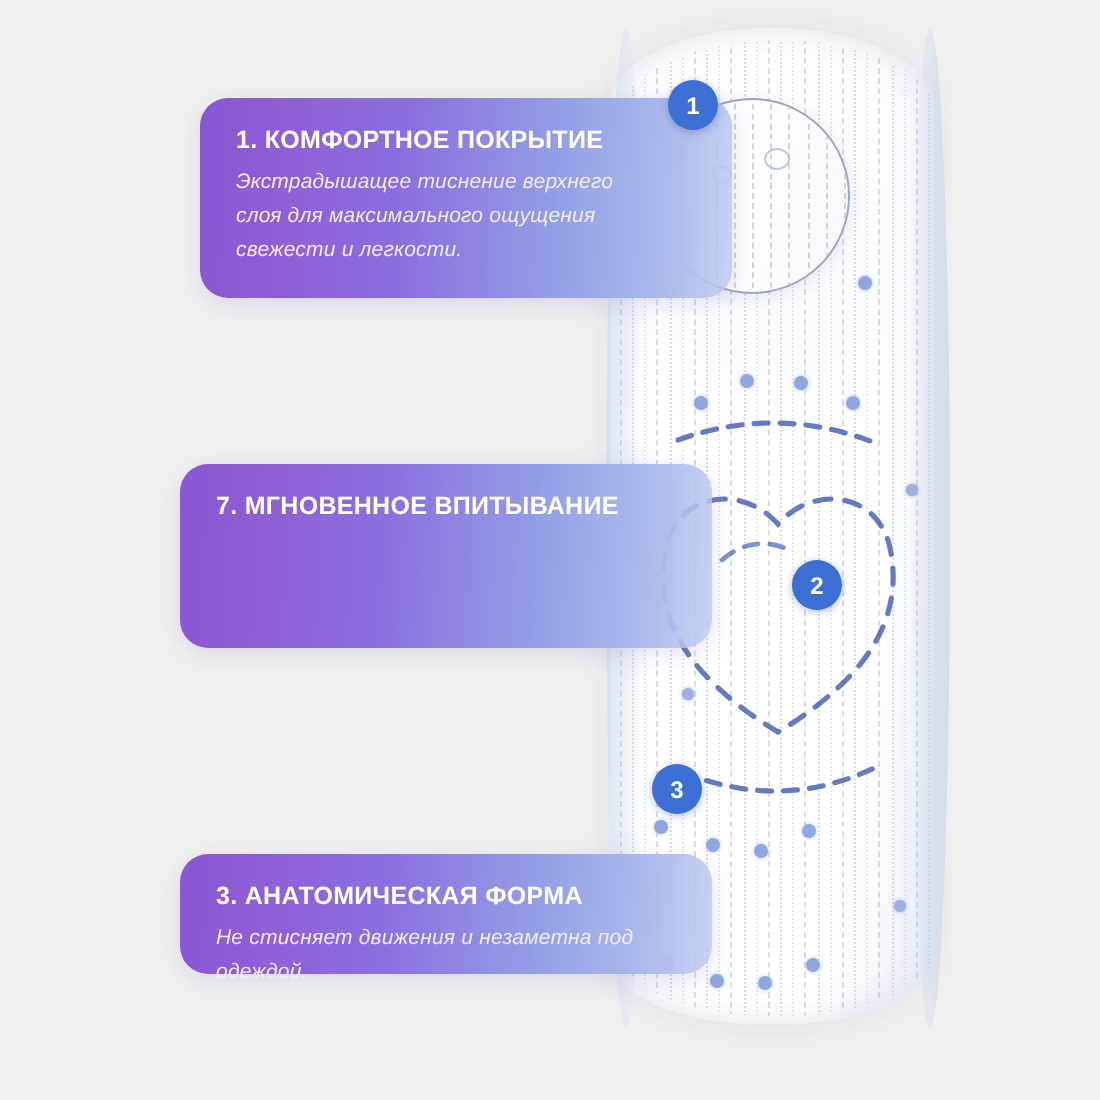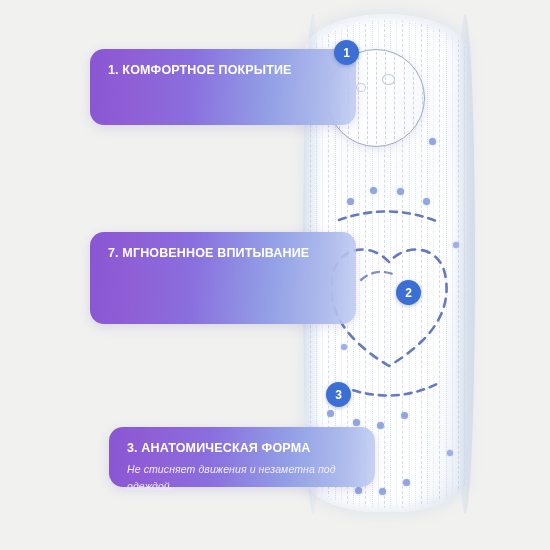--- a/index.html
+++ b/index.html
@@ -102,23 +102,23 @@
   
   .card{
     position:absolute;
     border-radius:14px;
     padding:14px 18px 16px 18px;
     box-sizing:border-box;
     background:linear-gradient(93deg,#8a56d4 0%, #8f5fd6 16%, #8a6ede 38%, #93a0e6 68%, #aebbec 88%, rgba(186,200,240,.80) 100%);
     box-shadow:0 3px 12px rgba(110,95,180,.18);
     z-index:5;
   }
-  #card-1{left:90px;top:49px;width:266px;height:76px;}
+  #card-1{left:100px;top:49px;width:266px;height:100px;}
   #card-2{left:90px;top:232px;width:266px;height:92px;}
-  #card-3{left:90px;top:427px;width:266px;height:60px;margin-left:19px;}
+  #card-3{left:90px;top:427px;width:266px;height:60px;}
 
   .card-title{
     color:#ffffff;
     font-size:12.5px;
     font-weight:700;
     letter-spacing:.15px;
     margin:0 0 6px 0;
     white-space:nowrap;
   }
   .card-body{
@@ -224,20 +224,21 @@
     <div class="mag-ring" style="left:54px;top:24px;width:11px;height:9px;"></div>
     <div class="mag-ring" style="left:28px;top:33px;width:8px;height:7px;border-color:rgba(190,200,220,.8);"></div>
   </div>
 
   <div class="badge" id="badge-1">1</div>
   <div class="badge" id="badge-2">2</div>
   <div class="badge" id="badge-3">3</div>
 
   <div class="card" id="card-1">
     <p class="card-title">1. КОМФОРТНОЕ ПОКРЫТИЕ</p>
+    <p class="card-body">Экстрадышащее тиснение верхнего слоя для максимального ощущения свежести и легкости.</p>
   </div>
 
   <div class="card" id="card-2">
     <p class="card-title">7. МГНОВЕННОЕ ВПИТЫВАНИЕ</p>
   </div>
 
   <div class="card" id="card-3">
     <p class="card-title">3. АНАТОМИЧЕСКАЯ ФОРМА</p>
     <p class="card-body">Не стисняет движения и незаметна под одеждой.</p>
   </div>

